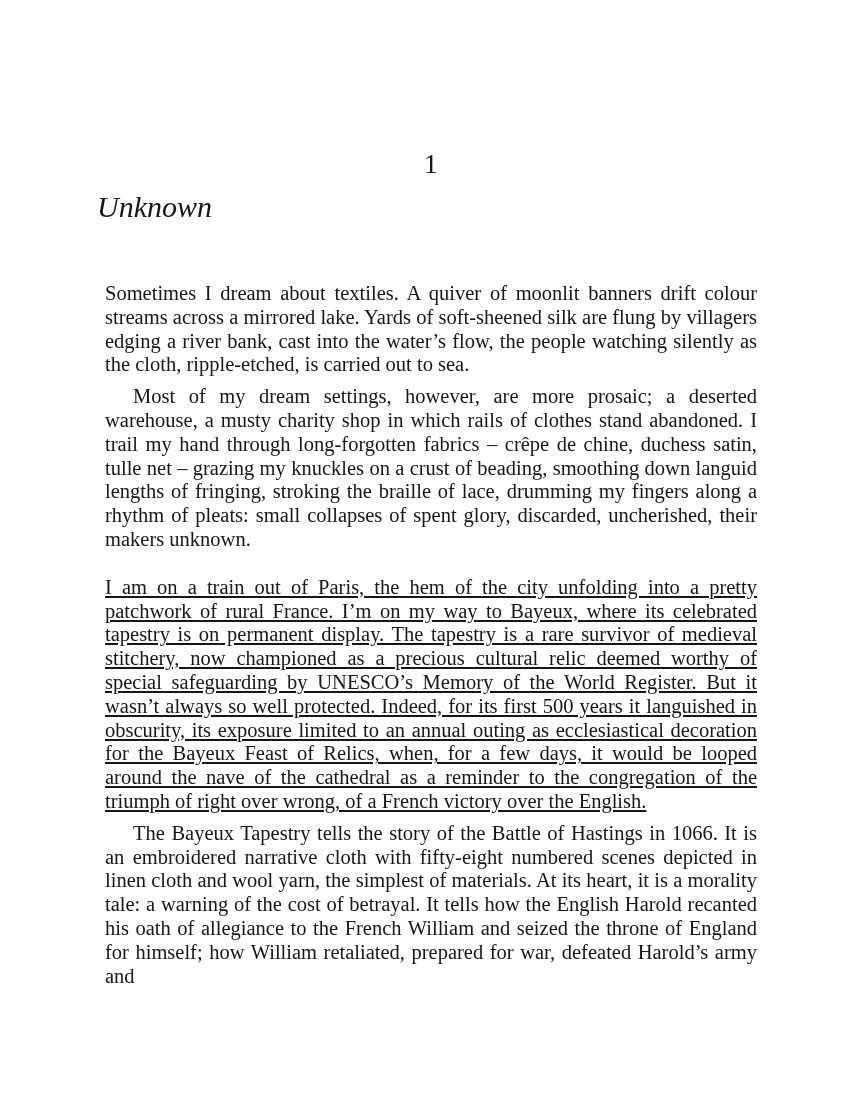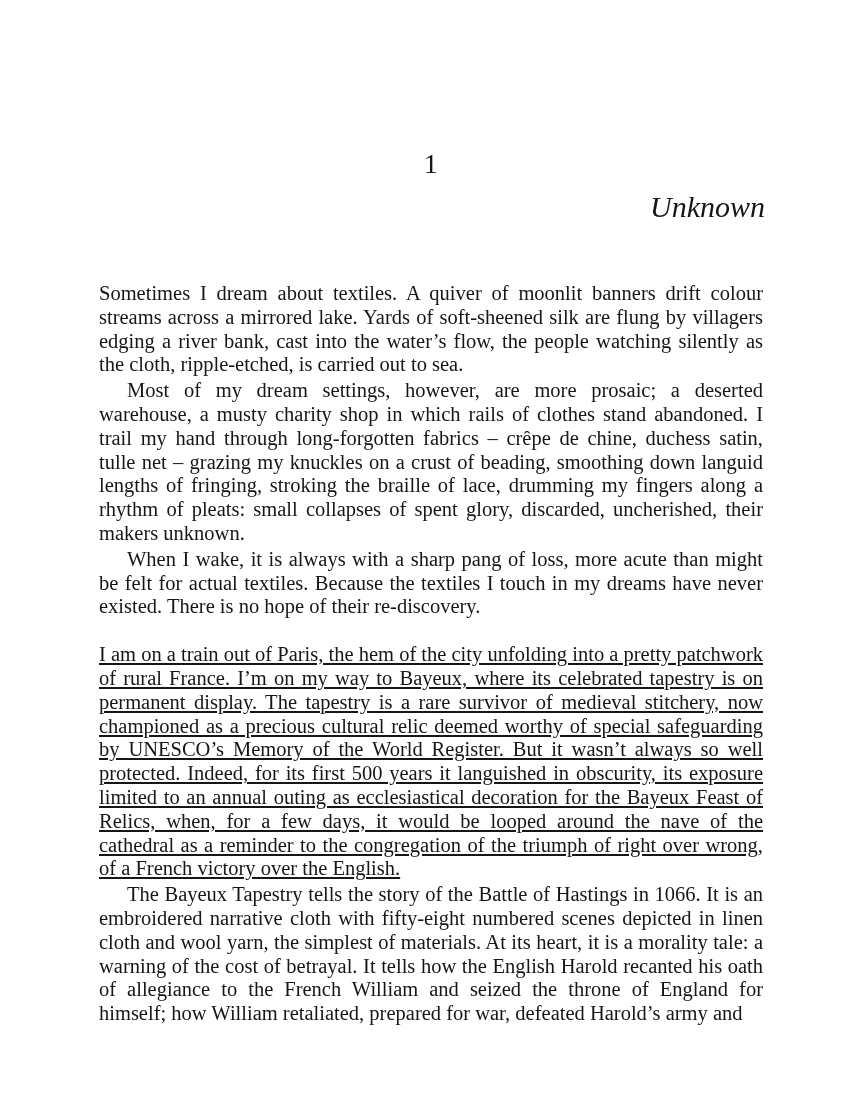--- a/index.html
+++ b/index.html
@@ -23,48 +23,47 @@
     font-size: 28px;
     line-height: 32px;
     text-align: center;
     letter-spacing: 0.5px;
   }
   .chapter-title {
     margin-top: 10px;
     font-size: 30px;
     line-height: 34px;
     font-style: italic;
-    text-align: right;
+    text-align: left;
   }
   .body-text {
     margin-top: 58px;
     font-size: 20.5px;
     line-height: 23.8px;
     text-align: justify;
     text-justify: inter-word;
   }
   .body-text p {
-    margin: 2px;
+    margin: 8px;
     padding: 0;
   }
   .body-text p.indent {
     text-indent: 28px;
   }
   .body-text p.section-start {
     margin-top: 24px;
     text-decoration: underline;
   }
 </style>
 </head>
 <body>
 
 <div class="book-page">
   <div class="chapter-number">1</div>
   <div class="chapter-title">Unknown</div>
 
   <div class="body-text">
     <p>Sometimes I dream about textiles. A quiver of moonlit banners drift colour streams across a mirrored lake. Yards of soft-sheened silk are flung by villagers edging a river bank, cast into the water’s flow, the people watching silently as the cloth, ripple-etched, is carried out to sea.</p>
     <p class="indent">Most of my dream settings, however, are more prosaic; a deserted warehouse, a musty charity shop in which rails of clothes stand abandoned. I trail my hand through long-forgotten fabrics – crêpe de chine, duchess satin, tulle net – grazing my knuckles on a crust of beading, smoothing down languid lengths of fringing, stroking the braille of lace, drumming my fingers along a rhythm of pleats: small collapses of spent glory, discarded, uncherished, their makers unknown.</p>
-    <p class="indent">When I wake, it is always with a sharp pang of loss, more acute than might be felt for actual textiles. Because the textiles I touch in my dreams have never existed. There is no hope of their re-discovery.</p>
     <p class="section-start">I am on a train out of Paris, the hem of the city unfolding into a pretty patchwork of rural France. I’m on my way to Bayeux, where its celebrated tapestry is on permanent display. The tapestry is a rare survivor of medieval stitchery, now championed as a precious cultural relic deemed worthy of special safeguarding by UNESCO’s Memory of the World Register. But it wasn’t always so well protected. Indeed, for its first 500 years it languished in obscurity, its exposure limited to an annual outing as ecclesiastical decoration for the Bayeux Feast of Relics, when, for a few days, it would be looped around the nave of the cathedral as a reminder to the congregation of the triumph of right over wrong, of a French victory over the English.</p>
     <p class="indent">The Bayeux Tapestry tells the story of the Battle of Hastings in 1066. It is an embroidered narrative cloth with fifty-eight numbered scenes depicted in linen cloth and wool yarn, the simplest of materials. At its heart, it is a morality tale: a warning of the cost of betrayal. It tells how the English Harold recanted his oath of allegiance to the French William and seized the throne of England for himself; how William retaliated, prepared for war, defeated Harold’s army and</p>
   </div>
 </div>
 
 </body></html>

